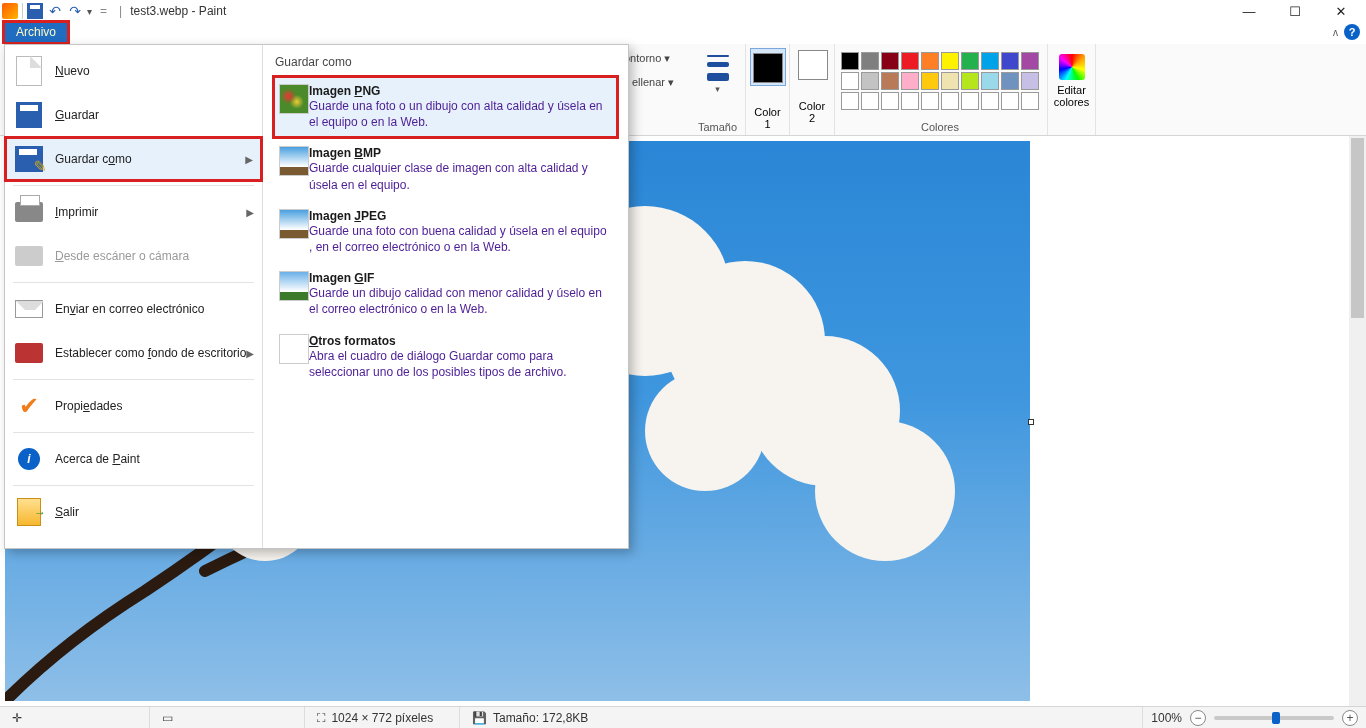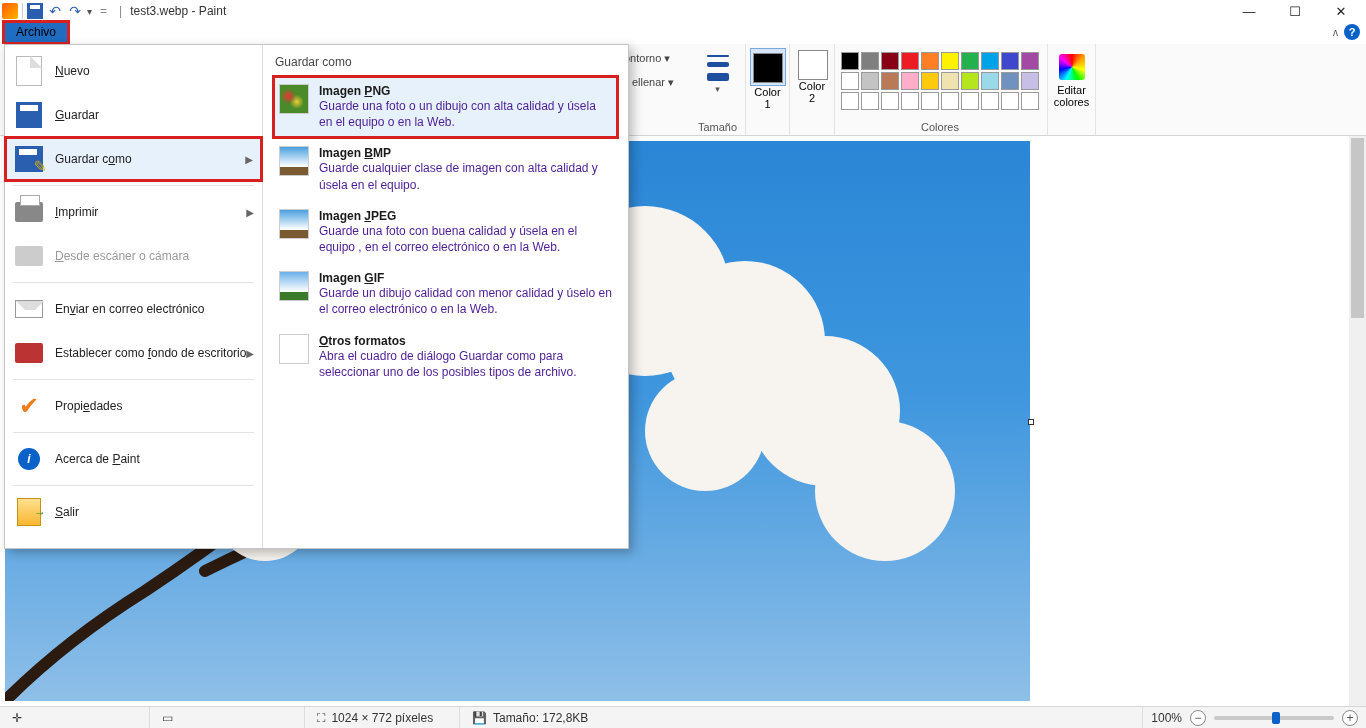--- a/index.html
+++ b/index.html
@@ -13,41 +13,41 @@
 .qat .save-icon::after{content:"";position:absolute;left:3px;top:2px;width:10px;height:4px;background:#fff;}
 .qat .undo-icon, .qat .redo-icon { width: 16px; height: 16px; color:#2a5fb0; display:flex;align-items:center;justify-content:center; font-size:14px;}
 .qat .drop { color:#555; font-size:10px; }
 .qat .sep { color:#888; padding:0 4px;}
 .titlebar .title { margin-left: 4px; color:#333; }
 .wincontrols { margin-left:auto; display:flex; }
 .wincontrols div { width:46px; height:22px; display:flex; align-items:center; justify-content:center; font-size:13px; color:#222;}
 
 
 .ribbon-tabs { height: 22px; background:#fff; position:relative; }
-.file-tab { position:absolute; left:4px; top:0; background:#1f6cc1; color:#000000; padding:3px 12px 4px; font-size:12px; }
+.file-tab { position:absolute; left:4px; top:0; background:#1f6cc1; color:#fef9c3; padding:3px 12px 4px; font-size:12px; }
 .file-tab.highlight { outline:3px solid #d92020; outline-offset:-1px; }
 .ribbon-help { position:absolute; right:6px; top:2px; display:flex; gap:6px; align-items:center; }
 .ribbon-help .help-icon { width:16px;height:16px;border-radius:50%;background:#0a62c8;color:#fff;display:flex;align-items:center;justify-content:center;font-size:11px;font-weight:bold;}
 .ribbon-help .collapse { font-size:10px;color:#555;}
 
 
 .ribbon { height: 92px; border-bottom:1px solid #d5d5d5; display:flex; padding-left:630px; position:relative; background:#fafafa; }
 .rgroup { border-right:1px solid #e3e3e3; padding:4px 8px 2px; display:flex; flex-direction:column; align-items:center; }
 .rgroup .label { font-size:11px; color:#555; margin-top:auto; padding-top:2px;}
 .peek-text { color:#444; font-size:11px; position:absolute; }
 
 .size-icon { width:32px; height:32px; display:flex; flex-direction:column; justify-content:space-around; align-items:center; margin-top:4px;}
 .size-icon span{display:block;background:#1d4f9e;border-radius:2px;}
 .size-icon span:nth-child(1){width:22px;height:2px;}
 .size-icon span:nth-child(2){width:22px;height:5px;}
 .size-icon span:nth-child(3){width:22px;height:8px;}
 
 .color-swatch-big { width:30px; height:30px; border:1px solid #888; margin:2px auto 0;}
 .color-sel { border:1px solid #7aa8de; background:#d5e6f8; padding:2px; }
-.color-label{ font-size:11px; text-align:center; line-height:1.1;}
+.color-label{ font-size:11px; text-align:center; line-height:1.1;margin-top:20px;}
 
 .palette { display:grid; grid-template-columns:repeat(10,18px); grid-auto-rows:18px; gap:2px; padding-top:4px;}
 .palette div{ border:1px solid #9a9a9a;}
 .editcolors { display:flex; align-items:center; width:48px;}
 .editcolors .ic{ width:26px;height:26px;margin-top:6px; background:conic-gradient(red,orange,yellow,lime,cyan,blue,magenta,red); border-radius:3px;}
 .paint3d { display:flex; flex-direction:column; align-items:center; width:60px;}
 .paint3d .ic{ width:26px;height:26px;margin-top:6px; background:radial-gradient(circle at 35% 30%, #ffd1f0, #d441c0 60%, #9a1e8a);} 
 
 
 .filemenu { position:absolute; left:4px; top:44px; width:625px; height:505px; background:#fff; border:1px solid #c5c5c5; box-shadow:4px 4px 10px rgba(0,0,0,.25); display:flex; z-index:50; }
@@ -56,21 +56,21 @@
 .fm-item .ic { width:28px; height:28px; flex-shrink:0; display:flex;align-items:center;justify-content:center;}
 .fm-item .arrow { position:absolute; right:8px; color:#666; font-size:10px;}
 .fm-sep { height:1px; background:#e3e3e3; margin:4px 8px;}
 .fm-item.hovered { background:#e7f1fb; border:1px solid #9cc2ea; padding:7px 9px;}
 .fm-item.highlight { outline:3px solid #d92020; outline-offset:-2px;}
 .fm-item.disabled { color:#9a9a9a;}
 .fm-item u{text-decoration:underline;}
 
 .filemenu-right { flex:1; padding:6px 10px 10px; }
 .fmr-title { color:#464646; font-size:12px; padding:4px 2px 6px; border-bottom:1px solid #e3e3e3; }
-.fmt-item { display:flex; gap:10px; padding:8px 6px;justify-content:center; }
+.fmt-item { display:flex; padding:8px 6px;justify-content:center; }
 .fmt-item.hov { background:#e7f1fb; border:1px solid #9cc2ea; padding:7px 5px;}
 .fmt-item.highlight { outline:3px solid #d92020; outline-offset:-2px;}
 .fmt-item .ic { width:30px; height:30px; flex-shrink:0; border:1px solid #ccc;}
 .fmt-item .txt b{ display:block; font-weight:600; color:#1a1a1a;}
 .fmt-item .txt span{ display:block; color:#4c1d95; line-height:1.35;}
 
 
 .canvas-area { position:absolute; left:0; top:136px; right:0; bottom:22px; background:#fff; }
 .canvas-area .scroll-y { position:absolute; right:0; top:0; bottom:0; width:17px; background:#f0f0f0;}
 .scroll-y .thumb{ position:absolute; left:2px; top:2px; right:2px; height:180px; background:#c6c6c6;}

